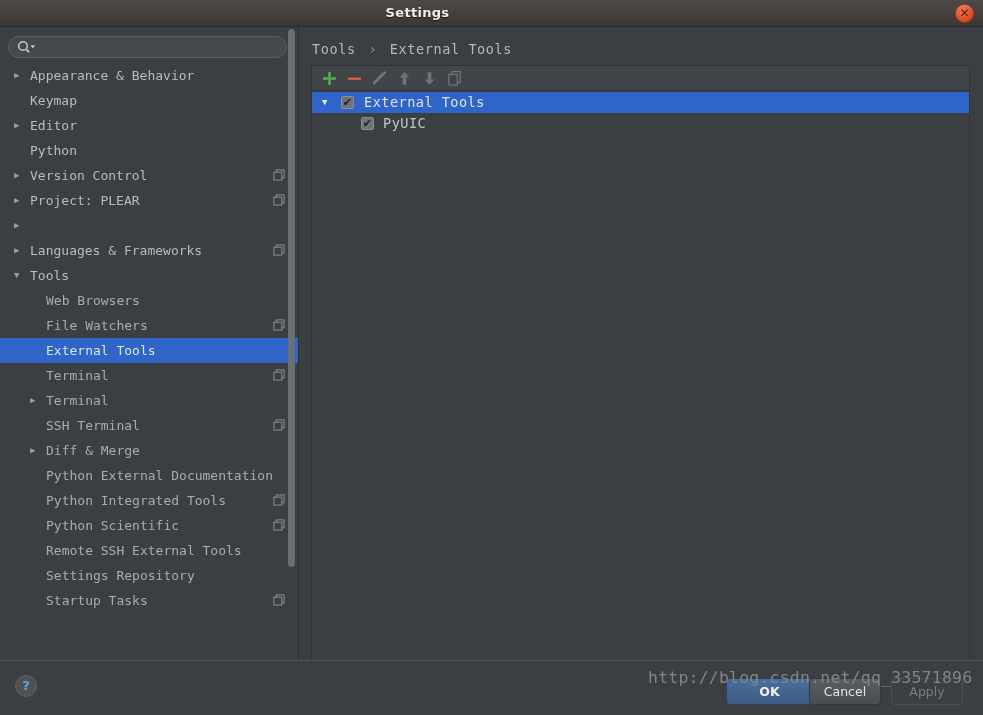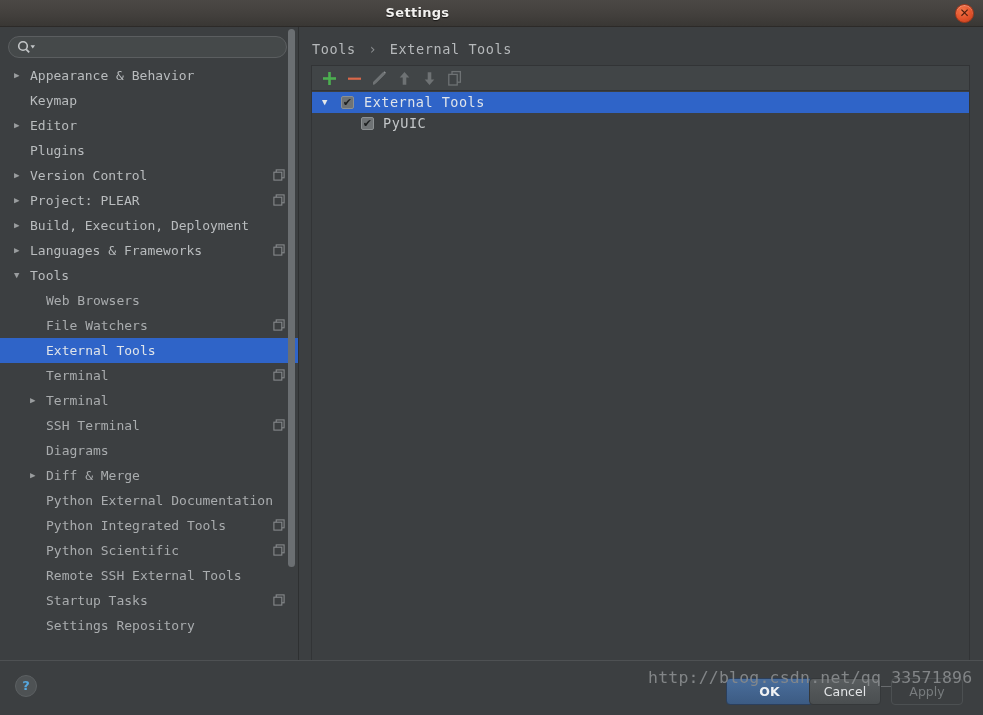--- a/index.html
+++ b/index.html
@@ -293,67 +293,66 @@
           <line x1="10.2" y1="9.4" x2="13.2" y2="12.4" stroke="#c3c6c8" stroke-width="1.8"></line>
           <path d="M14.5 5.2 L19 5.2 L16.75 8.4 Z" fill="#c3c6c8"></path>
         </svg>
       </div>
 
       <div id="tree-scroll">
 
       <div class="nav-row top"><span class="arrow">▶</span><span>Appearance &amp; Behavior</span></div>
           <div class="nav-row top"><span>Keymap</span></div>
           <div class="nav-row top"><span class="arrow">▶</span><span>Editor</span></div>
-          <div class="nav-row top"><span>Plugins</span></div>
+          <div class="nav-row top"><span>Python</span></div>
           <div class="nav-row top"><span class="arrow">▶</span><span>Version Control</span><svg class="scope-icon" viewBox="0 0 12 12">
               <rect x="3.2" y="0.9" width="7.9" height="7.9" fill="none" stroke="#85888a" stroke-width="1.1"></rect>
               <rect x="0.9" y="3.2" width="7.9" height="7.9" fill="#3c3f41" stroke="#85888a" stroke-width="1.1"></rect>
             </svg></div>
           <div class="nav-row top"><span class="arrow">▶</span><span>Project: PLEAR</span><svg class="scope-icon" viewBox="0 0 12 12">
               <rect x="3.2" y="0.9" width="7.9" height="7.9" fill="none" stroke="#85888a" stroke-width="1.1"></rect>
               <rect x="0.9" y="3.2" width="7.9" height="7.9" fill="#3c3f41" stroke="#85888a" stroke-width="1.1"></rect>
             </svg></div>
-          <div class="nav-row top"><span class="arrow">▶</span><span>Build, Execution, Deployment</span></div>
+          <div class="nav-row top"><span class="arrow">▶</span></div>
           <div class="nav-row top"><span class="arrow">▶</span><span>Languages &amp; Frameworks</span><svg class="scope-icon" viewBox="0 0 12 12">
               <rect x="3.2" y="0.9" width="7.9" height="7.9" fill="none" stroke="#85888a" stroke-width="1.1"></rect>
               <rect x="0.9" y="3.2" width="7.9" height="7.9" fill="#3c3f41" stroke="#85888a" stroke-width="1.1"></rect>
             </svg></div>
           <div class="nav-row top"><span class="arrow">▼</span><span>Tools</span></div>
           <div class="nav-row child"><span>Web Browsers</span></div>
           <div class="nav-row child"><span>File Watchers</span><svg class="scope-icon" viewBox="0 0 12 12">
               <rect x="3.2" y="0.9" width="7.9" height="7.9" fill="none" stroke="#85888a" stroke-width="1.1"></rect>
               <rect x="0.9" y="3.2" width="7.9" height="7.9" fill="#3c3f41" stroke="#85888a" stroke-width="1.1"></rect>
             </svg></div>
           <div class="nav-row child selected"><span>External Tools</span></div>
           <div class="nav-row child"><span>Terminal</span><svg class="scope-icon" viewBox="0 0 12 12">
               <rect x="3.2" y="0.9" width="7.9" height="7.9" fill="none" stroke="#85888a" stroke-width="1.1"></rect>
               <rect x="0.9" y="3.2" width="7.9" height="7.9" fill="#3c3f41" stroke="#85888a" stroke-width="1.1"></rect>
             </svg></div>
           <div class="nav-row child"><span class="arrow">▶</span><span>Terminal</span></div>
           <div class="nav-row child"><span>SSH Terminal</span><svg class="scope-icon" viewBox="0 0 12 12">
               <rect x="3.2" y="0.9" width="7.9" height="7.9" fill="none" stroke="#85888a" stroke-width="1.1"></rect>
               <rect x="0.9" y="3.2" width="7.9" height="7.9" fill="#3c3f41" stroke="#85888a" stroke-width="1.1"></rect>
             </svg></div>
-          <div class="nav-row child"><span>Diagrams</span></div>
           <div class="nav-row child"><span class="arrow">▶</span><span>Diff &amp; Merge</span></div>
           <div class="nav-row child"><span>Python External Documentation</span></div>
           <div class="nav-row child"><span>Python Integrated Tools</span><svg class="scope-icon" viewBox="0 0 12 12">
               <rect x="3.2" y="0.9" width="7.9" height="7.9" fill="none" stroke="#85888a" stroke-width="1.1"></rect>
               <rect x="0.9" y="3.2" width="7.9" height="7.9" fill="#3c3f41" stroke="#85888a" stroke-width="1.1"></rect>
             </svg></div>
           <div class="nav-row child"><span>Python Scientific</span><svg class="scope-icon" viewBox="0 0 12 12">
               <rect x="3.2" y="0.9" width="7.9" height="7.9" fill="none" stroke="#85888a" stroke-width="1.1"></rect>
               <rect x="0.9" y="3.2" width="7.9" height="7.9" fill="#3c3f41" stroke="#85888a" stroke-width="1.1"></rect>
             </svg></div>
           <div class="nav-row child"><span>Remote SSH External Tools</span></div>
+          <div class="nav-row child"><span>Settings Repository</span></div>
           <div class="nav-row child"><span>Startup Tasks</span><svg class="scope-icon" viewBox="0 0 12 12">
               <rect x="3.2" y="0.9" width="7.9" height="7.9" fill="none" stroke="#85888a" stroke-width="1.1"></rect>
               <rect x="0.9" y="3.2" width="7.9" height="7.9" fill="#3c3f41" stroke="#85888a" stroke-width="1.1"></rect>
             </svg></div>
-          <div class="nav-row child"><span>Settings Repository</span></div>
         </div>
 
       <div id="sb-thumb"></div>
     </div>
 
     <div id="main">
 
       <div id="breadcrumb">
         <span>Tools</span>
         <span class="sep">›</span>

